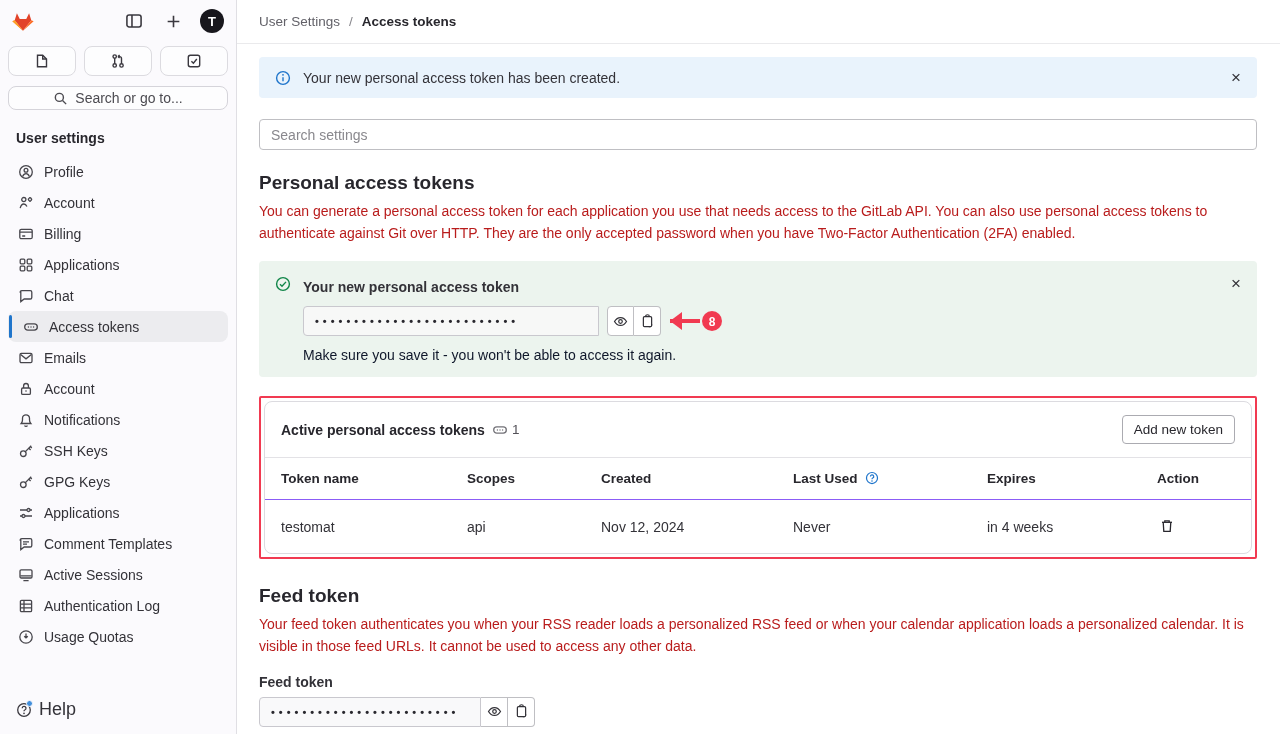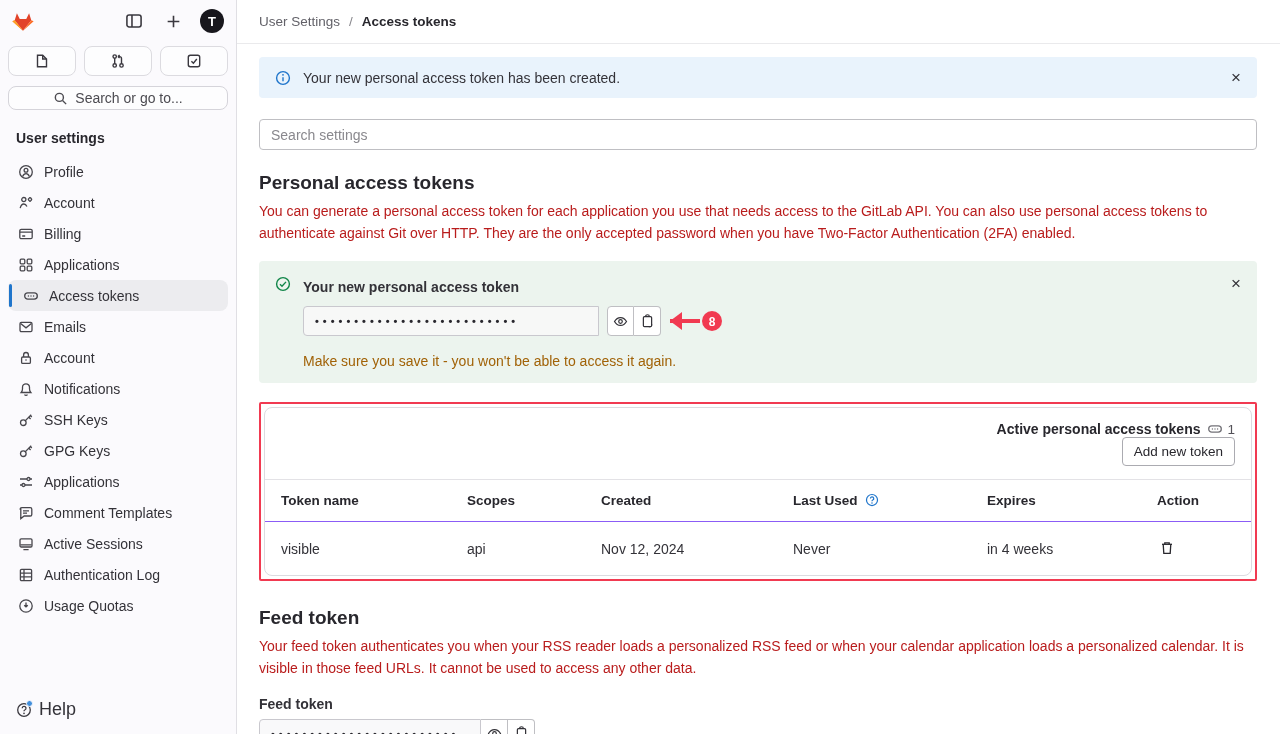--- a/index.html
+++ b/index.html
@@ -67,27 +67,27 @@
   .token-row { display:flex; align-items:center; margin-top:11px; }
   .masked-input { height:30px; border:1px solid #c9c8ce; border-radius:4px 0 0 4px; background:#f7f8f7;
     padding:0 11px; font-size:11px; font-weight:700; letter-spacing:4px; color:#28272d;
     font-family:inherit; }
   .masked-pat { width:296px; }
   .masked-feed { width:222px; background:#f9f9fa; }
   .group-btn { height:30px; width:27px; background:#fff; border:1px solid #bfbfc3;
     display:inline-flex; align-items:center; justify-content:center; color:#333238; cursor:pointer; }
   .group-btn.eye { border-left:none; }
   .group-btn.copy { border-left:none; border-radius:0 4px 4px 0; }
-  .succ-note { margin-top:17px; font-size:14px; color:#a16207; }
+  .succ-note { margin-top:11px; font-size:14px; color:#0f172a; }
   .succ-close { position:absolute; right:16px; top:14px; }
   .annot-arrow { margin-left:7px; }
 
   .red-outline { margin-top:19px; border:2px solid #f13a51; padding:3px; border-radius:2px; }
   .card { border:1px solid #dcdbe0; border-radius:8px; background:#fff; }
-  .card-head { display:flex; align-items:flex-end; padding:13px 16px;flex-direction:column; }
+  .card-head { display:flex; align-items:center; padding:13px 16px; }
   .card-title-wrap { display:flex; align-items:center; gap:7px; }
   .card-title { font-size:14px; font-weight:700; color:#28272d; }
   .badge-count { display:flex; align-items:center; gap:4px; color:#535158; font-size:13.5px; }
   .badge-count .nav-ic { width:16px; height:16px; display:inline-flex; color:#737278; }
   .add-btn { margin-left:auto; background:#fff; border:1px solid #ababb1; border-radius:4px;
     padding:6px 11px; font-size:13.5px; color:#28272d; font-family:inherit; cursor:pointer; }
   table.tok { width:100%; border-collapse:collapse; font-size:14px; }
   table.tok th { text-align:left; font-weight:700; color:#28272d; padding:13px 16px;
     border-top:1px solid #e3e2e6; border-bottom:1px solid #8b5cf6; font-size:13.5px; }
   table.tok td { padding:16px; color:#333238; }
@@ -209,20 +209,28 @@
       <div class="nav-item">
         <span class="nav-ic">
           <svg viewBox="0 0 16 16" fill="none" stroke="currentColor" stroke-width="1.3">
             <rect x="2.2" y="2.2" width="4.6" height="4.6" rx="1"></rect>
             <rect x="9.2" y="2.2" width="4.6" height="4.6" rx="1"></rect>
             <rect x="2.2" y="9.2" width="4.6" height="4.6" rx="1"></rect>
             <rect x="9.2" y="9.2" width="4.6" height="4.6" rx="1"></rect>
           </svg>
           </span>
         <span>Applications</span>
+      </div>
+      <div class="nav-item">
+        <span class="nav-ic">
+          <svg viewBox="0 0 16 16" fill="none" stroke="currentColor" stroke-width="1.3">
+            <path d="M2.2 4.2a1.6 1.6 0 0 1 1.6-1.6h8.4a1.6 1.6 0 0 1 1.6 1.6v5.2a1.6 1.6 0 0 1-1.6 1.6H6.2L2.8 13.6V4.2z"></path>
+          </svg>
+          </span>
+        <span>Chat</span>
       </div>
       <div class="nav-item active">
         <span class="nav-ic">
           <svg viewBox="0 0 16 16" fill="none" stroke="currentColor" stroke-width="1.3">
             <rect x="1.7" y="4.9" width="12.6" height="6.2" rx="3.1"></rect>
             <circle cx="5.4" cy="8" r="0.7" fill="currentColor" stroke="none"></circle>
             <circle cx="8" cy="8" r="0.7" fill="currentColor" stroke="none"></circle>
             <circle cx="10.6" cy="8" r="0.7" fill="currentColor" stroke="none"></circle>
           </svg>
           </span>
@@ -444,21 +452,21 @@
                       <circle cx="8" cy="11.4" r="0.9" fill="#1f75cb" stroke="none"></circle>
                     </svg>
                     </span>
                 </th>
                 <th class="c-exp">Expires</th>
                 <th>Action</th>
               </tr>
             </thead>
             <tbody>
               <tr>
-                <td>visible</td>
+                <td>testomat</td>
                 <td>api</td>
                 <td>Nov 12, 2024</td>
                 <td>Never</td>
                 <td>in 4 weeks</td>
                 <td>
                   <button class="trash-btn">
                     <span>
                       <svg width="16" height="16" viewBox="0 0 16 16" fill="none" stroke="currentColor" stroke-width="1.3">
                         <path d="M3 4.3h10"></path>
                           <path d="M5.8 4.3V2.8h4.4v1.5"></path>

